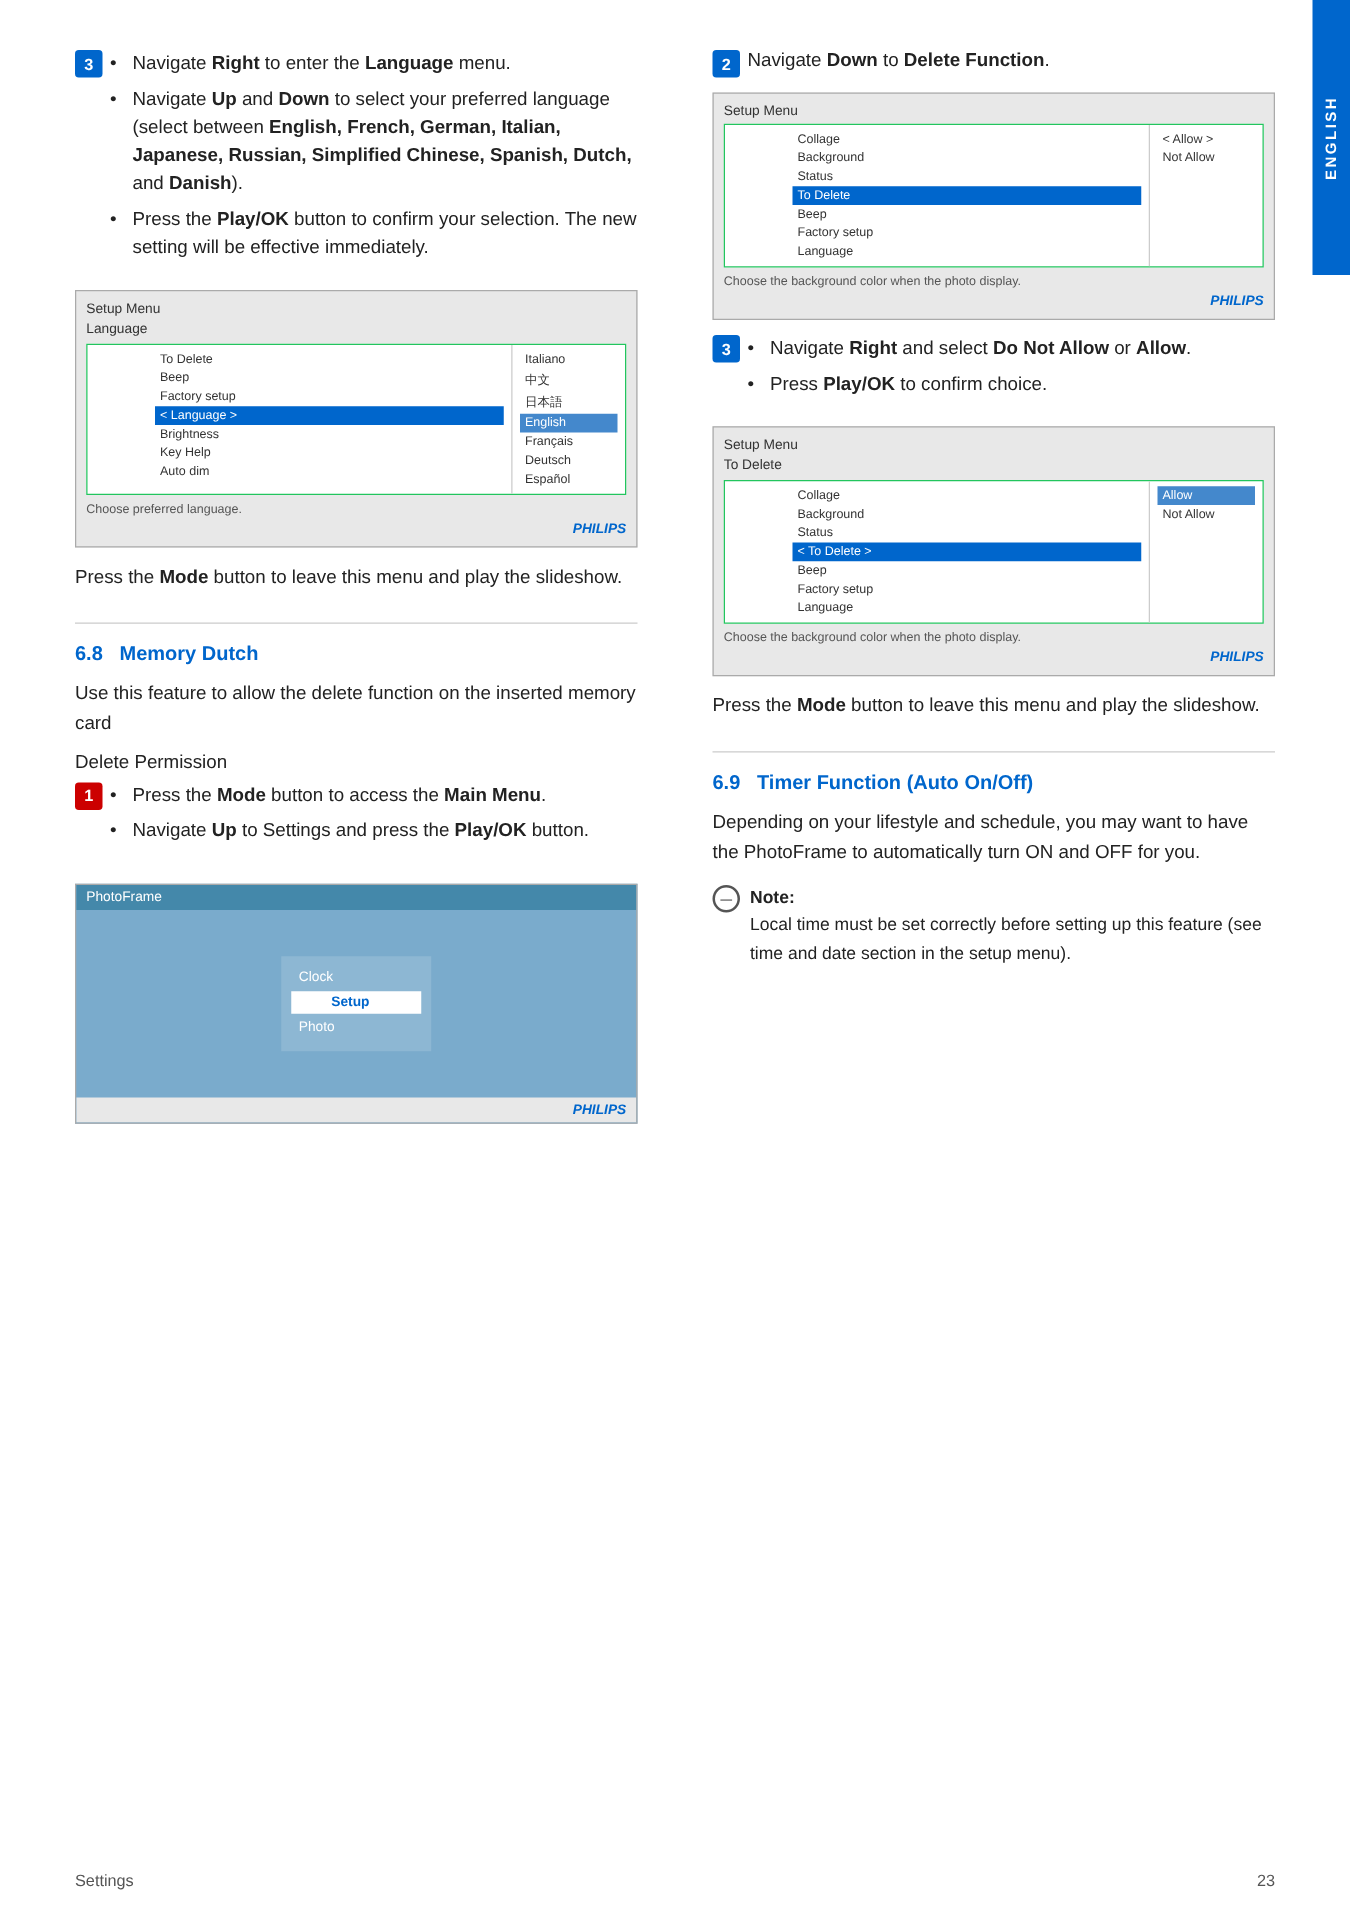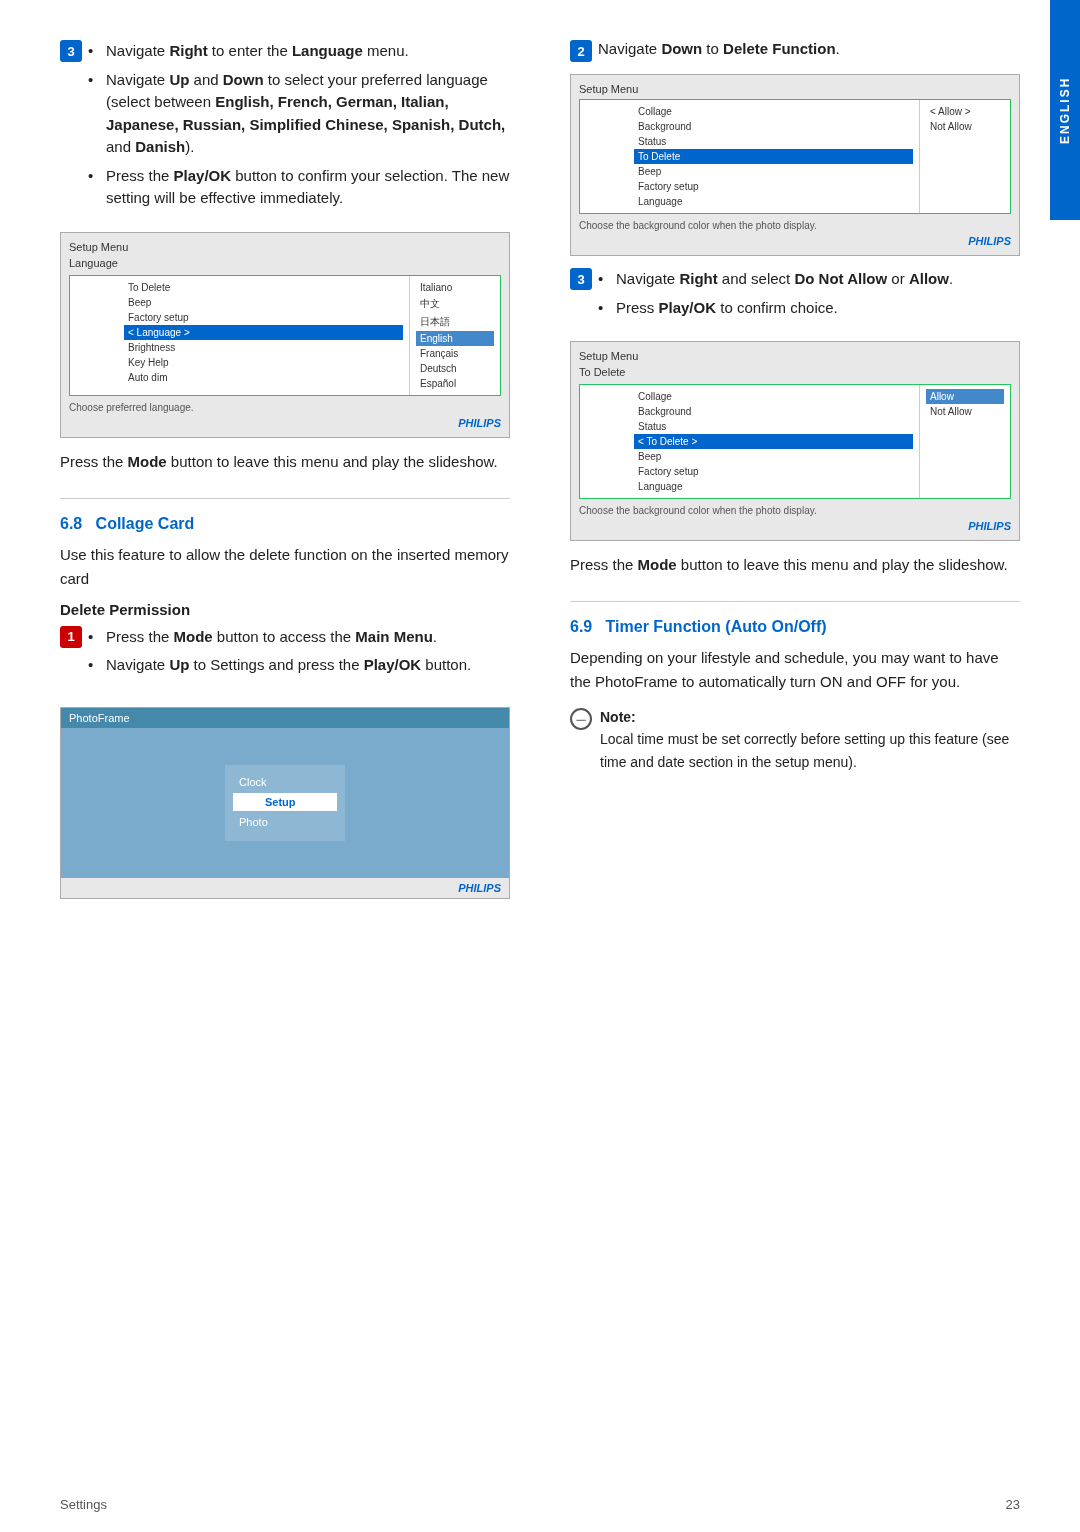--- a/index.html
+++ b/index.html
@@ -190,21 +190,21 @@
     }
 
     .section-title {
       color: #0066cc;
       font-size: 16px;
       font-weight: bold;
       margin-bottom: 10px;
     }
 
     .sub-heading {
-      font-weight: bold;
+      font-weight: normal;
       margin-bottom: 8px;
       font-size: 15px;
     }
 
     .body-text {
       line-height: 1.6;
       margin-bottom: 10px;
     }
 
     
@@ -355,21 +355,21 @@
 
       <p class="body-text">
         Press the <b>Mode</b> button to leave this menu and play the slideshow.
       </p>
 
       <hr class="section-divider">
 
       <div>
         <div class="section-title">
           <span>6.8&nbsp;&nbsp;</span>
-          <span>Collage Card</span>
+          <span>Memory Dutch</span>
         </div>
         <p class="body-text">
           Use this feature to allow the delete function on the inserted memory card
         </p>
         <p class="sub-heading">Delete Permission</p>
 
         <div class="step-row">
           <span class="step-badge red">1</span>
           <div class="step-content">
             <ul class="bullet-list">

